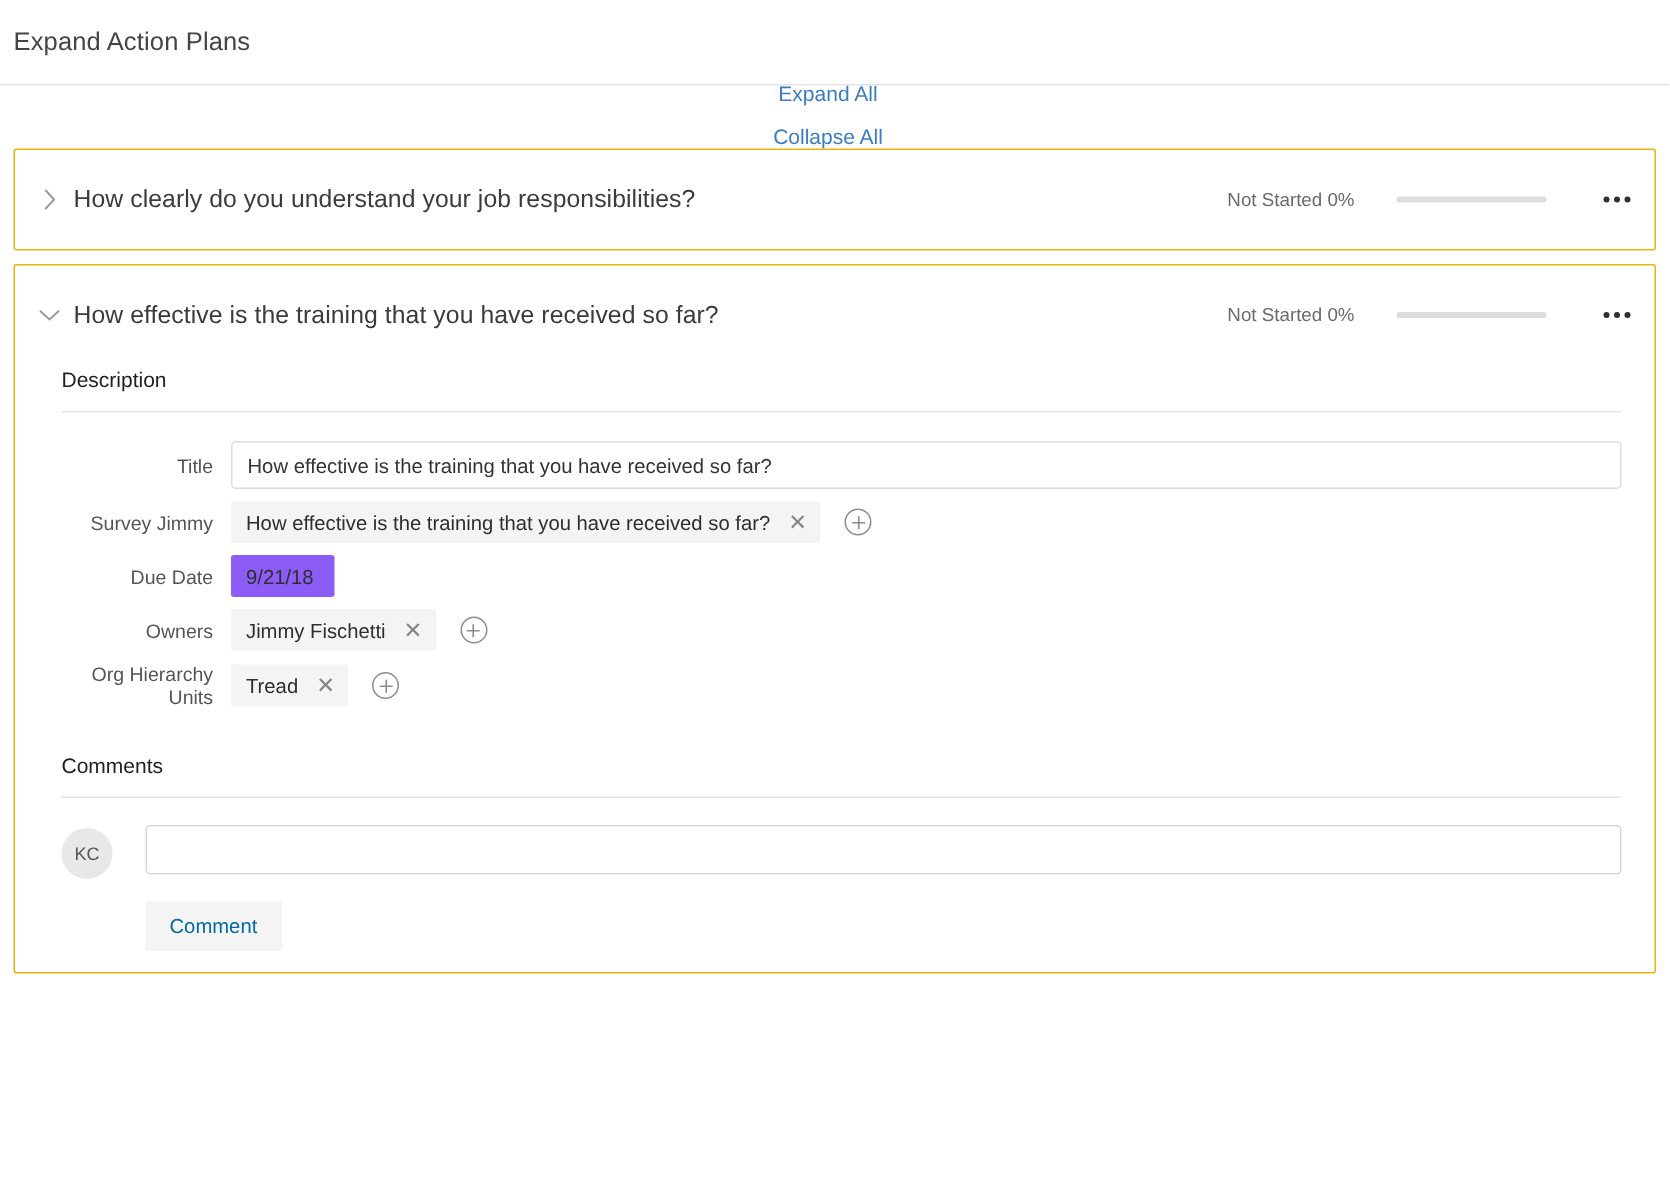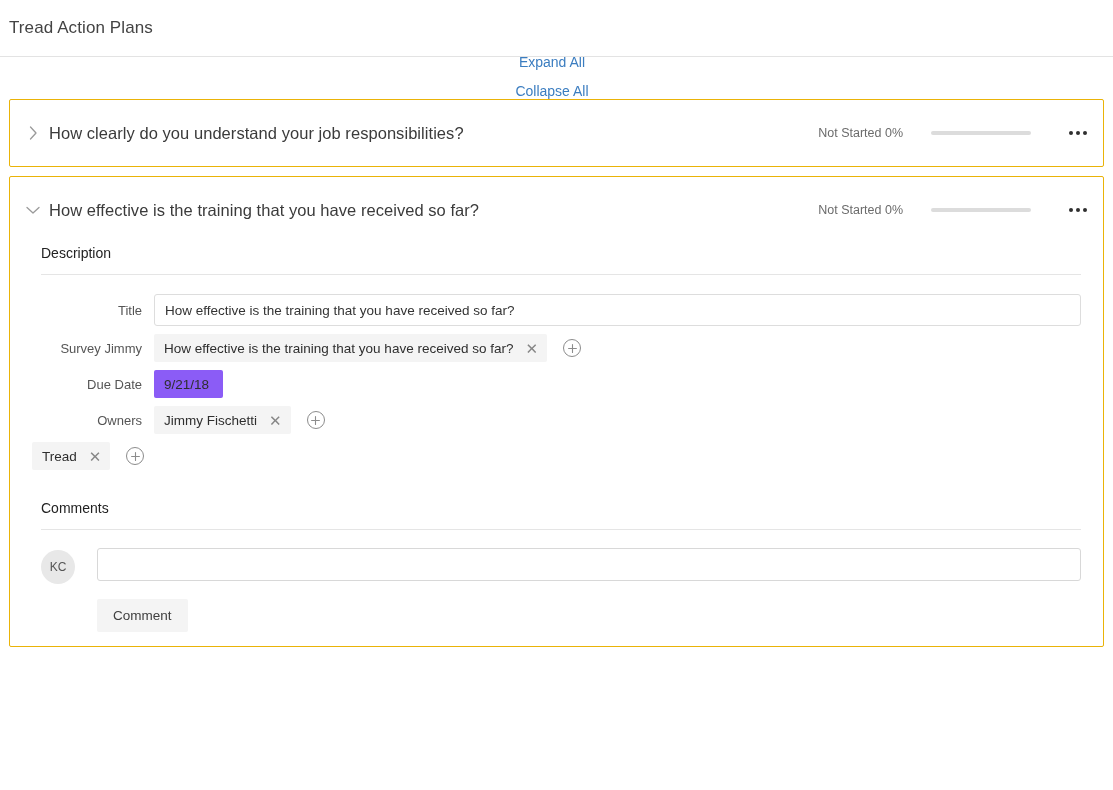--- a/index.html
+++ b/index.html
@@ -298,32 +298,32 @@
     outline: none;
   }
   .comment-btn-wrap {
     margin: 15px 0 0 65px;
   }
   .comment-btn {
     background: #f4f4f4;
     border: none;
     border-radius: 2px;
     font-size: 13.5px;
-    color: #404040;
+    color: #0369a1;
     padding: 9px 16px;
     cursor: pointer;
     font-family: "Liberation Sans", sans-serif;
   }
   .card-bottom-pad { height: 14px; }
 </style>
 </head>
 <body>
 
 <div class="page-header">
-  <div class="page-title">Tread Action Plans</div>
+  <div class="page-title">Expand Action Plans</div>
 </div>
 
 <div class="expand-bar">
   <a class="link">Expand All</a>
   <a class="link">Collapse All</a>
 </div>
 
 <div class="card">
   <div class="card-header">
     <div class="chev">
@@ -405,20 +405,21 @@
             <span class="chip-x">✕</span>
           </div>
           <div class="add-btn">
             <svg width="11" height="11" viewBox="0 0 11 11" xmlns="http://www.w3.org/2000/svg">
               <path d="M5.5 1.6 V9.4 M1.6 5.5 H9.4" stroke="#8c8c8c" stroke-width="1.1" stroke-linecap="round"></path>
             </svg>
           </div>
         </div>
 
         <div class="form-row">
+          <div class="form-label">Org Hierarchy Units</div>
           <div class="chip">
             <span class="chip-label">Tread</span>
             <span class="chip-x">✕</span>
           </div>
           <div class="add-btn">
             <svg width="11" height="11" viewBox="0 0 11 11" xmlns="http://www.w3.org/2000/svg">
               <path d="M5.5 1.6 V9.4 M1.6 5.5 H9.4" stroke="#8c8c8c" stroke-width="1.1" stroke-linecap="round"></path>
             </svg>
           </div>
         </div>

